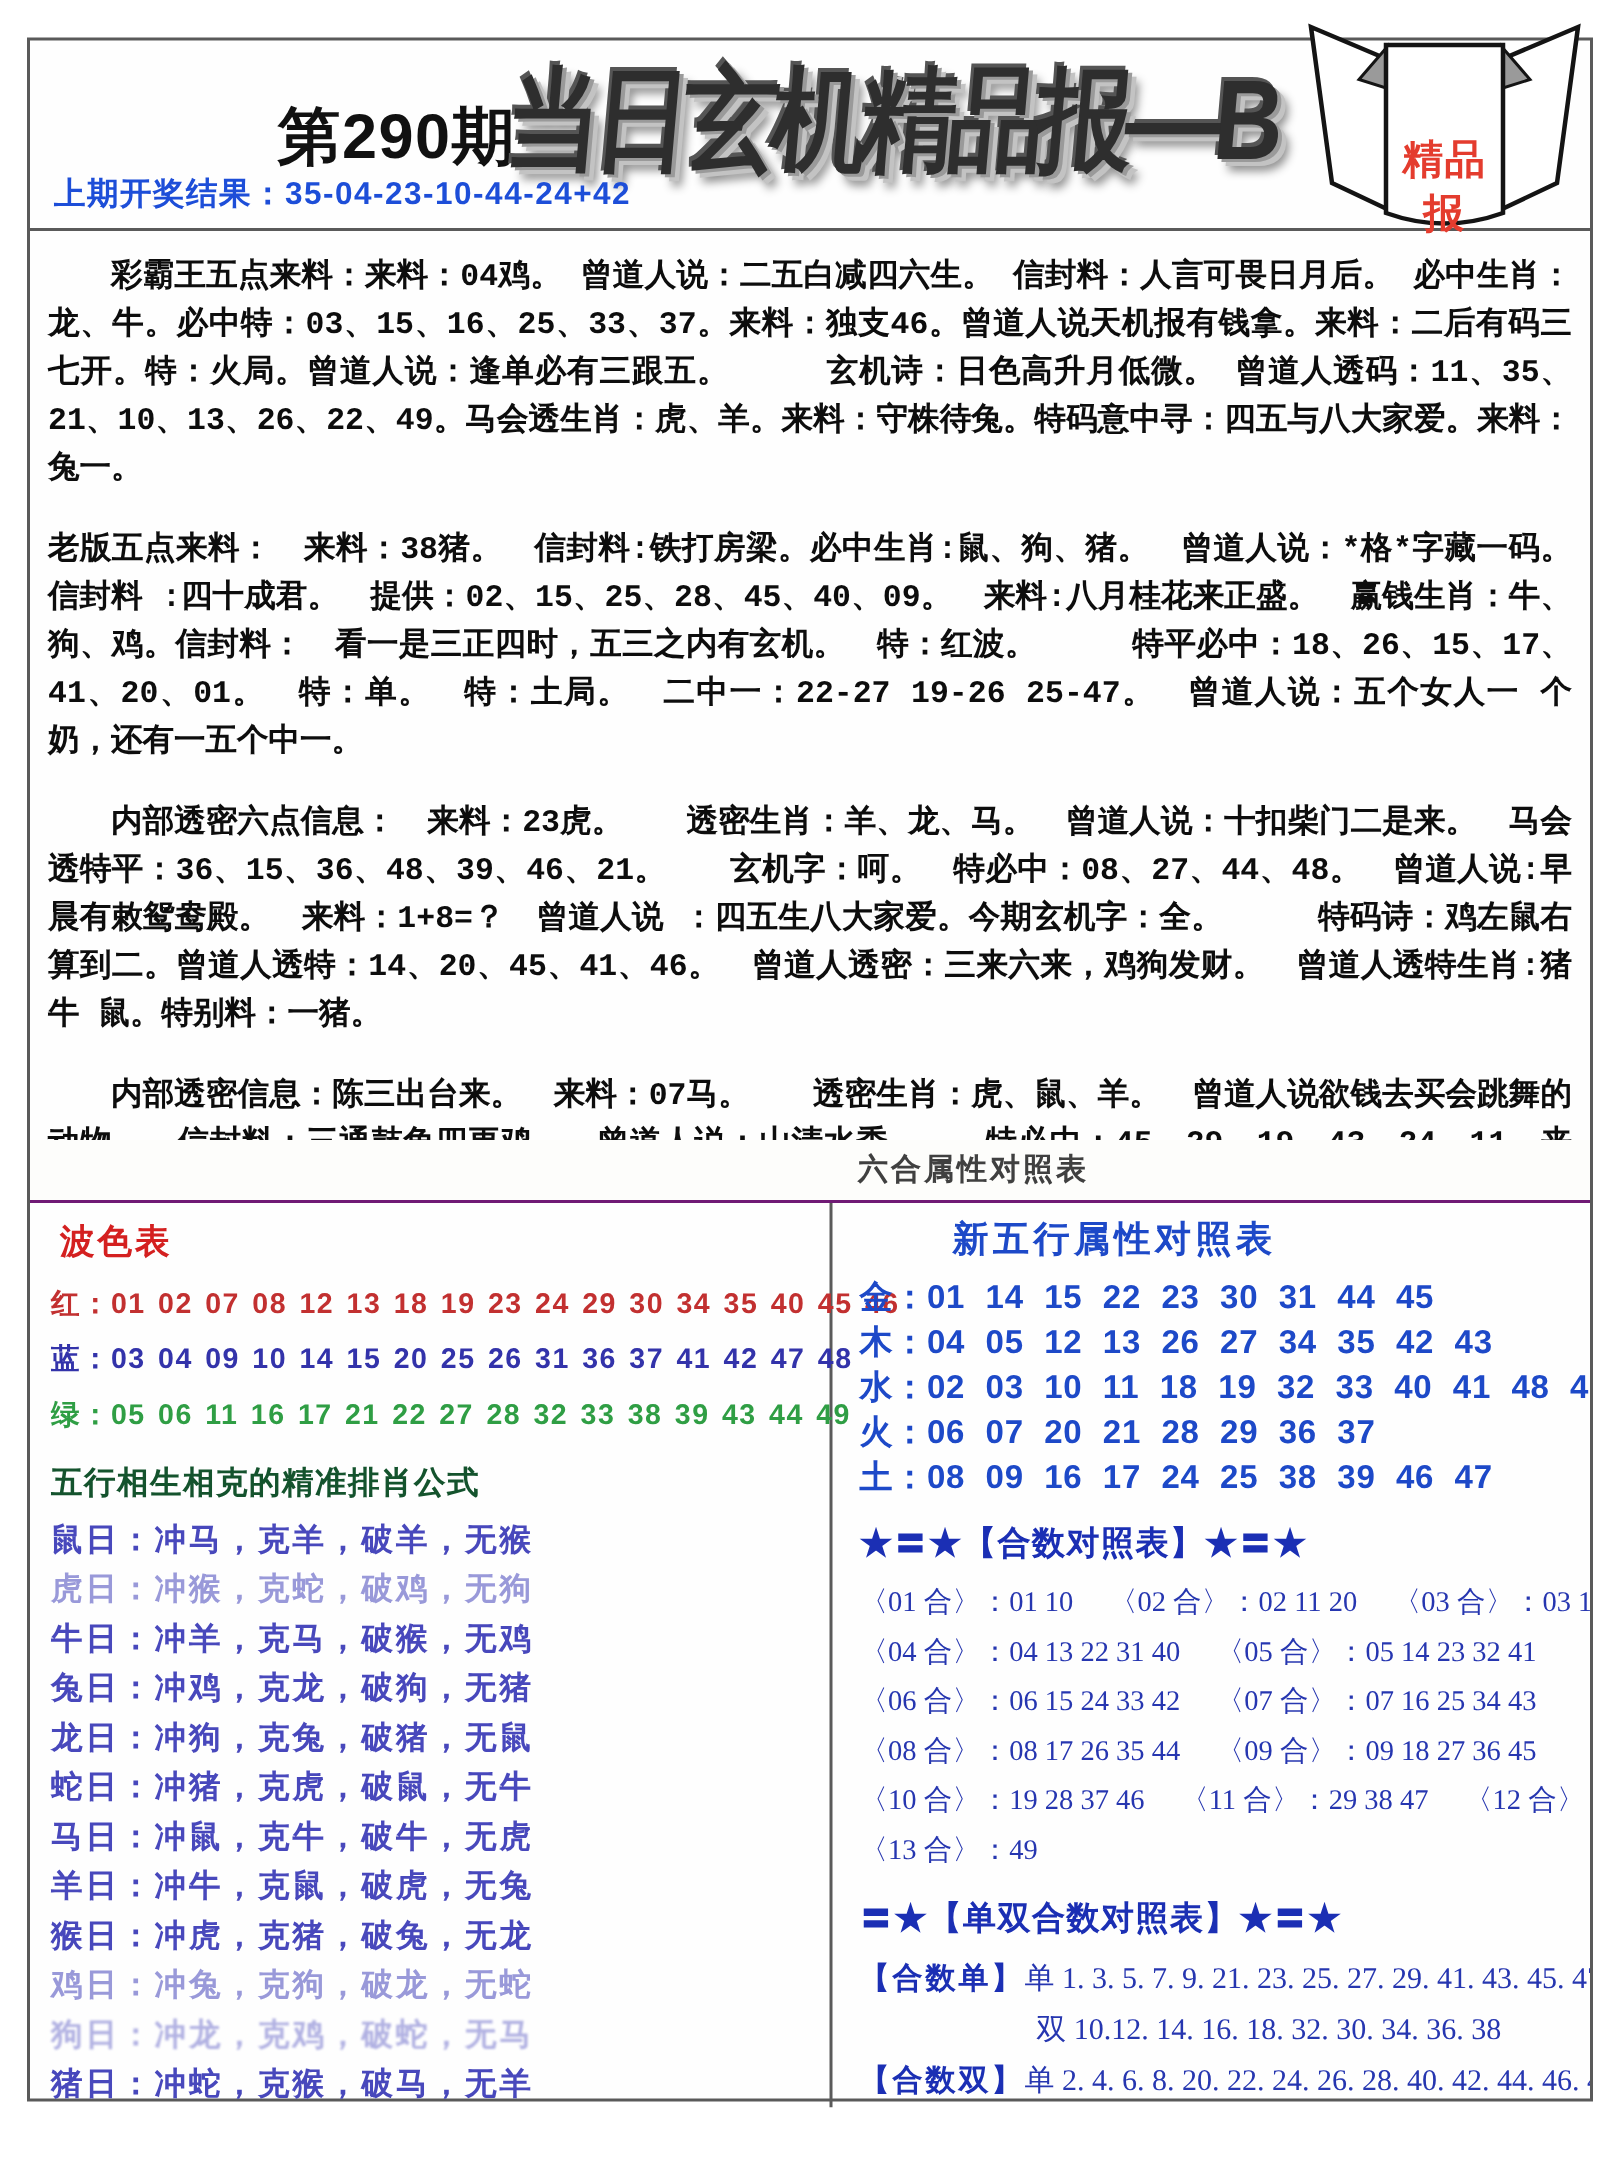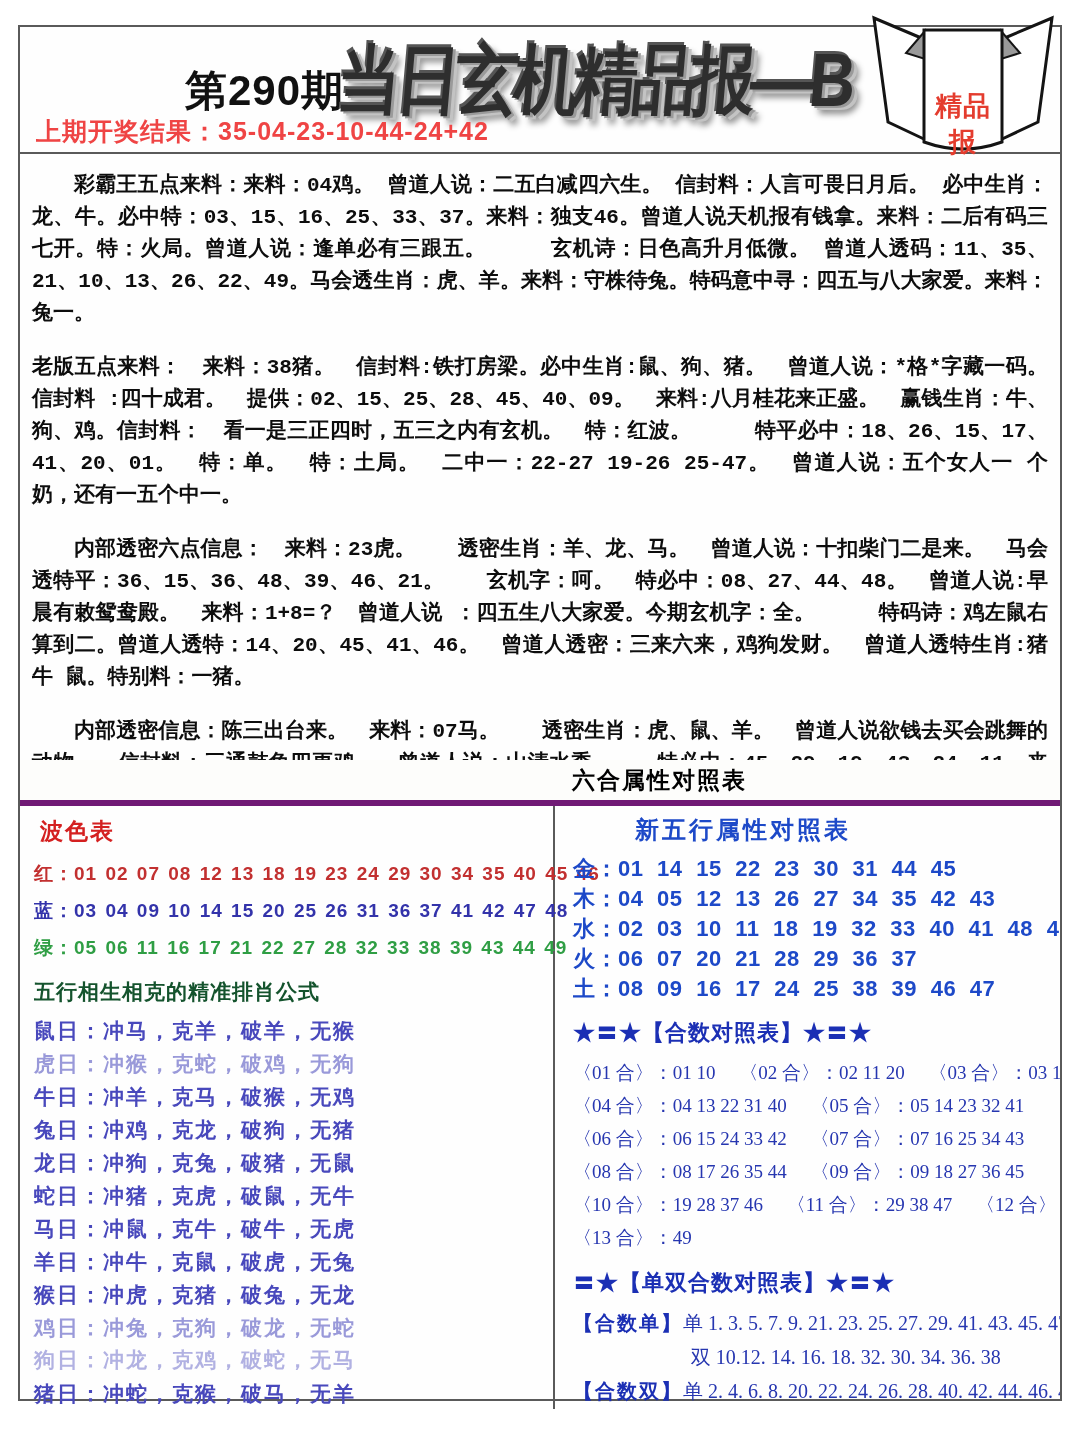--- a/index.html
+++ b/index.html
@@ -5,34 +5,34 @@
   html,body{margin:0;padding:0;background:#fff;}
   .page{position:relative;width:1080px;height:1440px;background:#fff;overflow:hidden;
         font-family:"Liberation Sans",sans-serif;color:#111;}
   .frame{position:absolute;left:18px;top:25px;width:1040px;height:1372px;border:2px solid #5a5a5a;background:#fefefe;}
   
   .header{position:relative;height:125px;border-bottom:2px solid #5a5a5a;}
   .issue{position:absolute;left:165px;top:36px;font-size:42px;font-weight:bold;letter-spacing:1px;}
   .masthead{position:absolute;left:322px;top:2px;font-size:64px;font-weight:900;white-space:nowrap;
             letter-spacing:-5px;color:#2e2e2e;transform:skewX(-5deg) scaleY(1.18);transform-origin:left top;
             text-shadow:3px 2px 0 #9a9a9a,6px 4px 0 #c3c3c3,-2px -2px 0 #555,8px 7px 6px rgba(0,0,0,.45);}
-  .result-line{position:absolute;left:16px;top:88px;font-size:25px;font-weight:bold;color:#ef4444;letter-spacing:1px;}
+  .result-line{position:absolute;left:16px;top:88px;font-size:21px;font-weight:bold;color:#1d4ed8;letter-spacing:1px;}
   
   .ribbon{position:absolute;right:20px;top:4px;width:194px;height:154px;z-index:6;}
   .ribbon svg{position:absolute;left:0;top:0;}
   .ribbon-label{position:absolute;left:58px;top:84px;width:78px;text-align:center;
                 font-size:27px;font-weight:bold;color:#e43c2e;letter-spacing:1px;}
   
   .tips{height:602px;overflow:hidden;padding:4px 12px 0 12px;font-size:21px;line-height:32px;
         font-weight:bold;text-align:justify;color:#0d0d0d;font-family:Liberation Mono, monospace;}
   .tip{margin:12px 0 22px 0;}
   .tip.indent{text-indent:2em;}
   
-  .band{height:40px;line-height:40px;border-bottom:6px solid #701a75;padding-left:552px;
-        font-size:23px;font-weight:bold;color:#000000;letter-spacing:2px;background:#fdfdfb;}
+  .band{height:40px;line-height:40px;border-bottom:2px solid #701a75;padding-left:552px;
+        font-size:20px;font-weight:bold;color:#404040;letter-spacing:2px;background:#fdfdfb;}
   
   .columns{display:flex;height:603px;overflow:hidden;justify-content:space-between;}
   .col-left{width:535px;border-right:2px solid #5a5a5a;padding:6px 0 0 14px;box-sizing:border-box;}
   .col-right{flex:1;padding:6px 10px 0 18px;box-sizing:border-box;}
   .bose-title{color:#d42020;font-size:23px;font-weight:bold;margin:4px 0 8px 6px;letter-spacing:2px;}
   .color-row{font-size:19px;font-weight:bold;line-height:37px;letter-spacing:1px;word-spacing:2px;white-space:nowrap;}
   .red-row{color:#c23030;}
   .blue-row{color:#3333aa;}
   .green-row{color:#2f9e44;}
   .formula-title{color:#14532d;font-size:21px;font-weight:bold;margin:12px 0 8px 0;letter-spacing:1px;}

